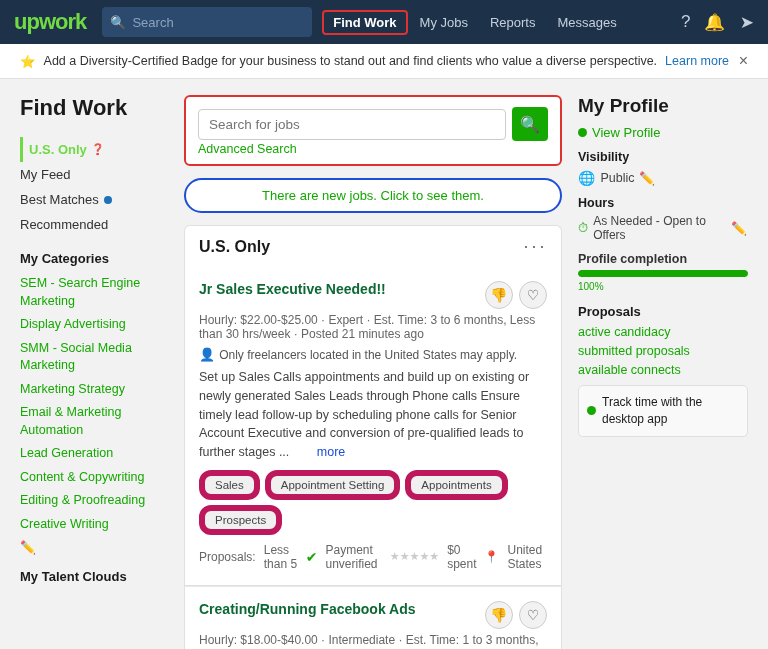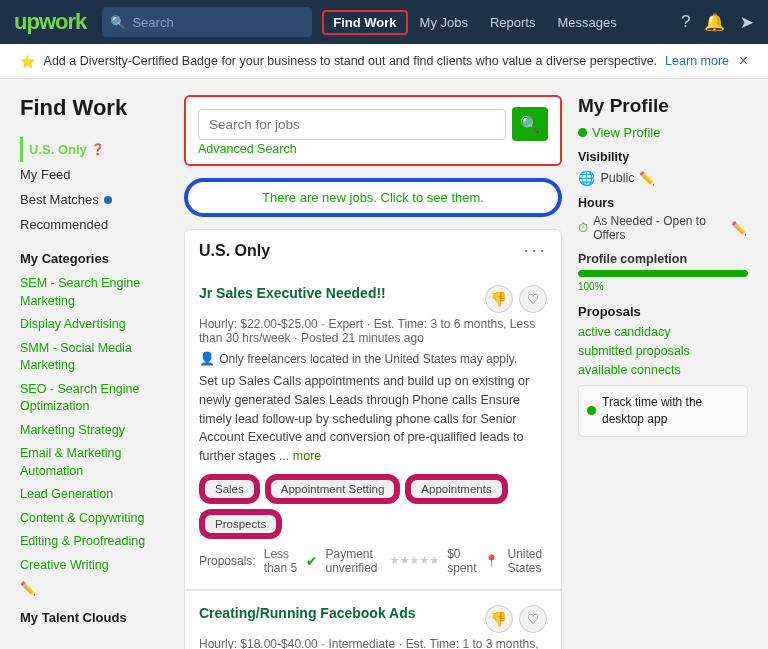--- a/index.html
+++ b/index.html
@@ -183,21 +183,21 @@
       justify-content: center;
     }
     .advanced-search {
       color: #14a800;
       font-size: 12.5px;
       cursor: pointer;
       display: inline-block;
     }
     .new-jobs-banner {
       background: #fff;
-      border: 4px solid #1d4ed8;
+      border: 2px solid #1d4ed8;
       border-radius: 20px;
       text-align: center;
       padding: 8px;
       color: #14a800;
       font-size: 13px;
       margin-bottom: 12px;
       cursor: pointer;
     }
 
     
@@ -266,21 +266,21 @@
       align-items: center;
       gap: 4px;
     }
     .location-icon { color: #1d71b8; font-size: 13px; }
     .job-description {
       font-size: 12.5px;
       color: #444;
       line-height: 1.5;
       margin-bottom: 8px;
     }
-    .job-description .more { color: #4d7c0f; cursor: pointer; }
+    .job-description .more { color: #1d4ed8; cursor: pointer; margin-left: 24px; }
     .job-tags {
       display: flex;
       flex-wrap: wrap;
       gap: 5px;
       margin-bottom: 8px;
     }
     .tag {
       background: #f0f0f0;
       border: 6px solid #be185d;
       border-radius: 12px;
@@ -431,21 +431,20 @@
       <div class="sidebar-item">
         <span>Recommended</span>
       </div>
     </div>
 
     <div class="sidebar-category-title">My Categories</div>
 
     <div class="sidebar-cat-item">SEM - Search Engine Marketing</div>
     <div class="sidebar-cat-item">Display Advertising</div>
     <div class="sidebar-cat-item">SMM - Social Media Marketing</div>
-    <div class="sidebar-cat-item">SEO - Search Engine Optimization</div>
     <div class="sidebar-cat-item">Marketing Strategy</div>
     <div class="sidebar-cat-item">Email &amp; Marketing Automation</div>
     <div class="sidebar-cat-item">Lead Generation</div>
     <div class="sidebar-cat-item">Content &amp; Copywriting</div>
     <div class="sidebar-cat-item">Editing &amp; Proofreading</div>
     <div class="sidebar-cat-item">Creative Writing</div>
     <div class="sidebar-edit-icon">✏️</div>
 
     <div class="talent-clouds-title">My Talent Clouds</div>
   </div>

